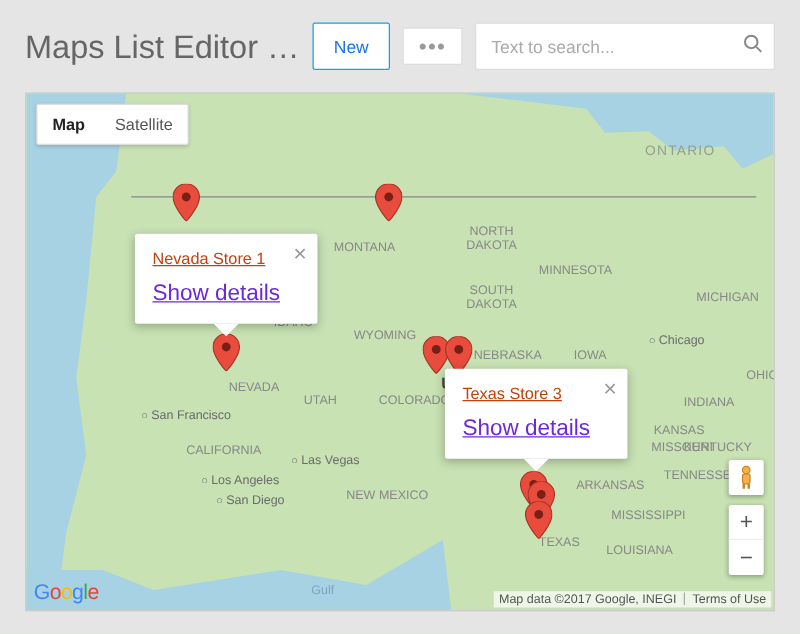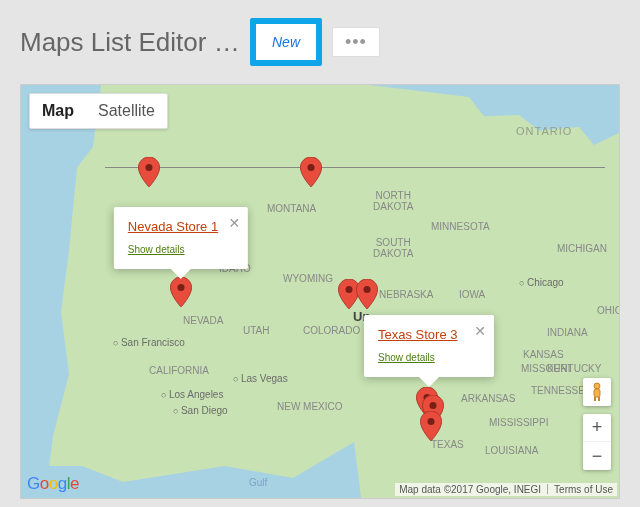--- a/index.html
+++ b/index.html
@@ -1,19 +1,19 @@
 <!DOCTYPE html>
 <html><head>
 <meta charset="utf-8">
 <style>
   * { box-sizing: border-box; margin: 0; padding: 0; }
   body { font-family: Arial, Helvetica, sans-serif; background: #e5e5e5; width: 640px; height: 507px; overflow: hidden; }
   .header { display: flex; align-items: center; padding: 18px 20px; gap: 10px; }
   .title { font-size: 26px; color: #666; font-weight: 300; flex: 0 0 auto; width: 220px; white-space: nowrap; overflow: hidden; text-overflow: ellipsis; }
-  .btn-new { background: #fff; border: 6px solid #0ea5e9; color: #1a73e8; font-size: 14px; padding: 10px 16px; cursor: pointer; border-radius: 2px; font-style: italic; }
+  .btn-new { background: #fff; border: 1px solid #0ea5e9; color: #1a73e8; font-size: 14px; padding: 10px 16px; cursor: pointer; border-radius: 2px; }
   .btn-ellipsis { background: #fff; border: 1px solid #ddd; padding: 10px 12px; cursor: pointer; border-radius: 2px; display: flex; align-items: center; justify-content: center; }
   .btn-ellipsis span { font-size: 18px; color: #999; line-height: 8px; letter-spacing: 1px; }
   .search-wrap { flex: 1; position: relative; }
   .search { width: 100%; background: #fff; border: 1px solid #ddd; padding: 10px 34px 10px 12px; font-size: 14px; color: #555; border-radius: 2px; }
   .search::placeholder { color: #aaa; }
   .search-icon { position: absolute; right: 10px; top: 50%; transform: translateY(-50%); color: #888; pointer-events: none; }
 
   .map-area { margin: 0 20px 20px 20px; width: 600px; height: 415px; position: relative; background: #c8e2b3; border: 1px solid #ccc; overflow: hidden; }
   .ocean { position: absolute; background: #a7d2e4; }
   .oc1 { left: 0; top: 0; width: 80px; height: 100%; clip-path: polygon(0 0, 100% 0, 90% 15%, 70% 20%, 60% 40%, 50% 55%, 60% 70%, 40% 85%, 30% 100%, 0 100%); }
@@ -21,30 +21,30 @@
   .oc3 { right: 0; top: 0; width: 250px; height: 120px; clip-path: polygon(30% 0, 100% 0, 100% 40%, 90% 50%, 84% 35%, 68% 38%, 60% 25%, 46% 26%, 40% 10%, 0% 0%); }
   .borderline { position: absolute; left: 84px; top: 82px; width: 500px; height: 1px; background: #888; }
 
   .state-label, .region-label, .city-label { position: absolute; font-size: 10px; color: #888; white-space: nowrap; }
   .region-label { font-size: 11px; letter-spacing: 1px; color: #95a08c; }
   .city-label { color: #6b6b6b; }
   .city-label::before { content: "○ "; font-size: 9px; }
   .us-label { position: absolute; font-size: 13px; color: #444; font-weight: bold; }
 
   .map-type { position: absolute; top: 8px; left: 8px; background: #fff; border: 1px solid #ddd; border-radius: 2px; display: flex; box-shadow: 0 1px 3px rgba(0,0,0,0.15); }
-  .map-type div { padding: 8px 12px; font-size: 16px; color: #555; cursor: pointer; }
+  .map-type div { padding: 8px 12px; font-size: 13px; color: #555; cursor: pointer; }
   .map-type .active { font-weight: bold; color: #222; }
 
   .pin { position: absolute; width: 22px; height: 30px; transform: translate(-50%, -100%); cursor: pointer; }
   .pin svg { width: 100%; height: 100%; }
 
   .infowin { position: absolute; background: #fff; border-radius: 2px; box-shadow: 0 2px 8px rgba(0,0,0,0.25); padding: 12px 30px 14px 14px; transform: translate(-50%, calc(-100% - 38px)); min-width: 130px; }
   .infowin::after { content: ""; position: absolute; left: 50%; bottom: -10px; transform: translateX(-50%); border: 10px solid transparent; border-top-color: #fff; border-bottom: none; }
   .infowin .iw-title { font-size: 13px; color: #c2410c; margin-bottom: 10px; white-space: nowrap; text-decoration: underline; }
-  .infowin .iw-link { font-size: 10px; color: #4d7c0f; text-decoration: underline; cursor: pointer; white-space: nowrap; }
+  .infowin .iw-link { font-size: 18px; color: #6d28d9; text-decoration: underline; cursor: pointer; white-space: nowrap; }
   .infowin .iw-close { position: absolute; top: 8px; right: 8px; font-size: 14px; color: #999; cursor: pointer; }
 
   .google-logo { position: absolute; left: 6px; bottom: 4px; font-size: 17px; font-weight: 500; font-family: Arial, sans-serif; letter-spacing: -0.5px; }
   .g1{color:#4285F4}.g2{color:#EA4335}.g3{color:#FBBC05}.g4{color:#4285F4}.g5{color:#34A853}.g6{color:#EA4335}
 
   .attrib { position: absolute; right: 2px; bottom: 2px; font-size: 10px; color: #555; background: rgba(255,255,255,0.7); padding: 1px 4px; display: flex; gap: 6px; align-items: flex-start; }
   .attrib span { white-space: nowrap; }
   .attrib .sep { border-left: 1px solid #aaa; height: 10px; }
 
   .zoom-ctrl { position: absolute; right: 8px; bottom: 28px; background: #fff; border-radius: 2px; box-shadow: 0 1px 4px rgba(0,0,0,0.3); width: 28px; }
@@ -54,20 +54,29 @@
 </style>
 </head>
 <body>
 
 <div class="header">
   <div class="title">Maps List Editor D...</div>
   <button class="btn-new">New</button>
   <button class="btn-ellipsis">
       <span>•••</span>
     </button>
+  <div class="search-wrap">
+    <input class="search" placeholder="Text to search..." style="">
+    <span class="search-icon">
+      <svg width="16" height="16" viewBox="0 0 16 16">
+          <circle cx="7" cy="7" r="5" fill="none" stroke="#888" stroke-width="1.6"></circle>
+          <line x1="11" y1="11" x2="15" y2="15" stroke="#888" stroke-width="1.6"></line>
+        </svg>
+    </span>
+  </div>
 </div>
 
 <div class="map-area">
   <div class="ocean oc1"></div>
   <div class="ocean oc2"></div>
   <div class="ocean oc3"></div>
   <div class="borderline"></div>
 
   <div class="map-type">
     <div class="active">Map</div>

